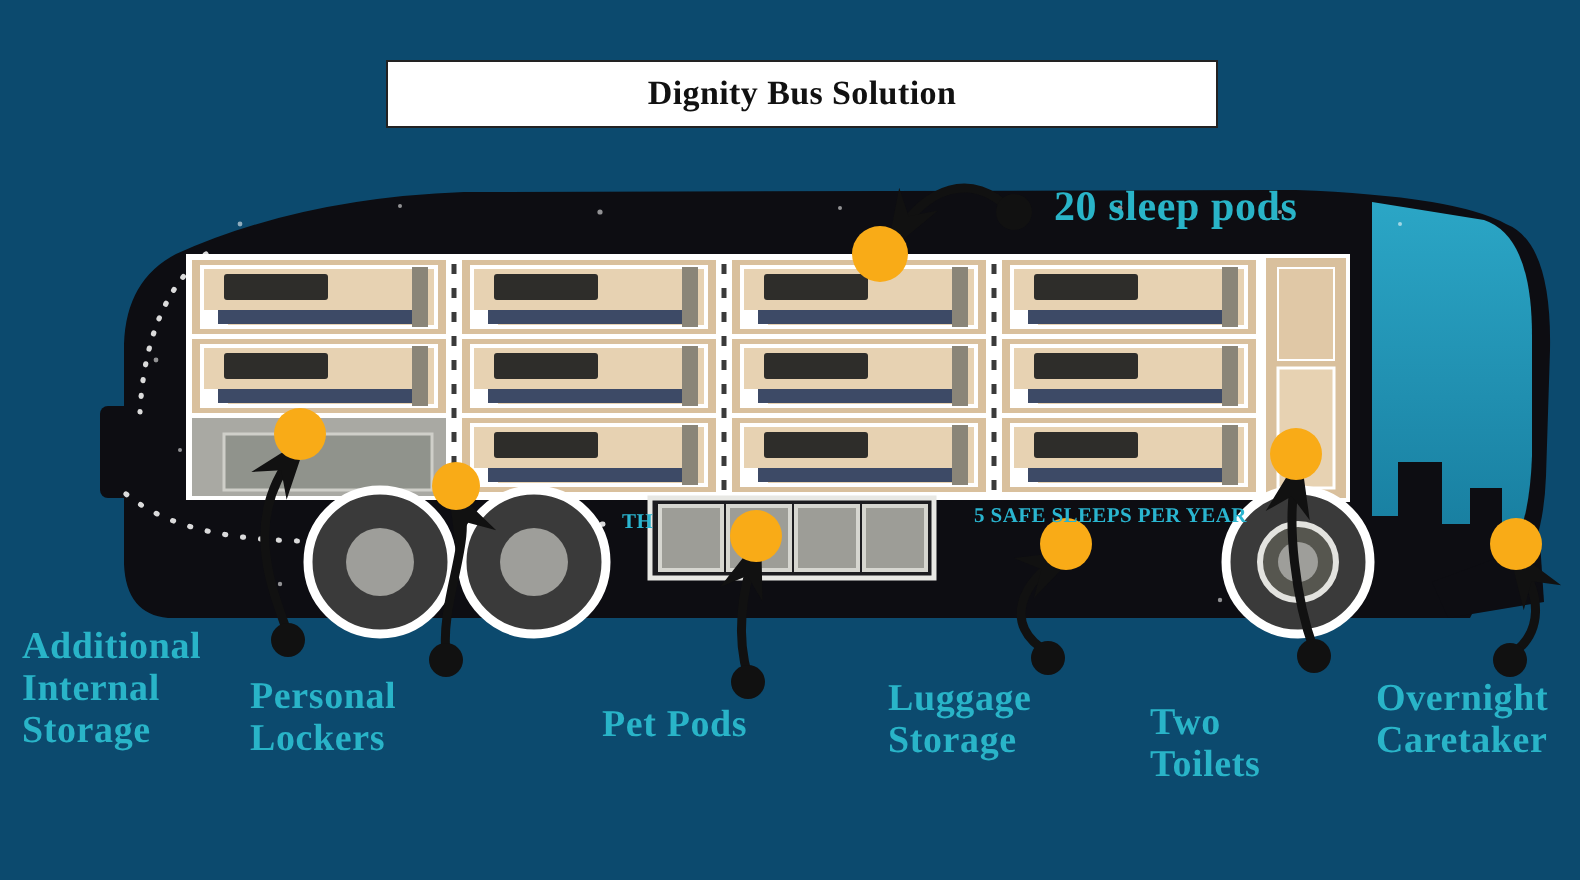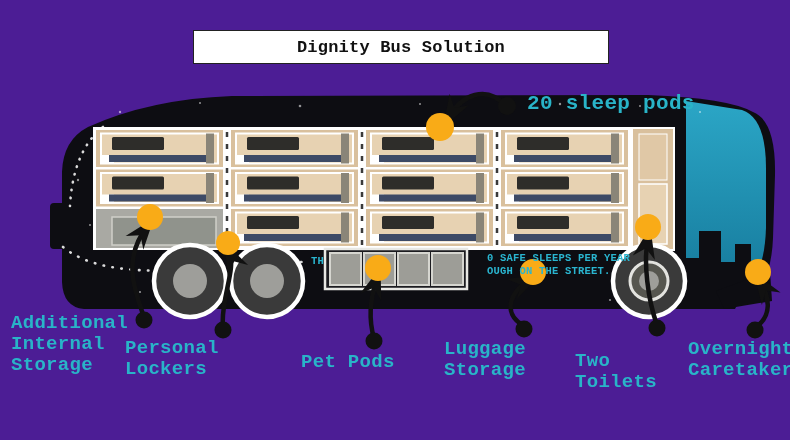--- a/index.html
+++ b/index.html
@@ -1,18 +1,18 @@
 <!DOCTYPE html>
 <html><head>
 <meta charset="utf-8">
 <style>
   html,body{margin:0;padding:0;background:#ffffff;}
   .stage{
-    position:relative;width:790px;height:440px;background:#4c1d95;
-    overflow:hidden;font-family:Liberation Mono, monospace;
+    position:relative;width:790px;height:440px;background:#0c4a6e;
+    overflow:hidden;font-family:Liberation Serif, serif;
   }
   .title-box{
     position:absolute;left:193px;top:30px;width:414px;height:32px;
     border:1.5px solid #222;background:#fff;display:flex;align-items:center;justify-content:center;
   }
   .title-box span{font-size:17px;font-weight:bold;color:#111;letter-spacing:.2px;}
   .bus-svg{position:absolute;left:0;top:0;width:790px;height:440px;}
   .callout{
     position:absolute;color:#29b4c8;font-weight:bold;text-align:left;
     font-size:19px;line-height:21px;white-space:pre-line;letter-spacing:.3px;width:150px;
@@ -161,22 +161,21 @@
       <circle cx="657" cy="328" r="8.5"></circle>
       <circle cx="755" cy="330" r="8.5"></circle>
     </g>
   </svg>
 
   <div class="title-box">
     <span>Dignity Bus Solution</span>
   </div>
 
   <div class="bus-side-text" style="left:295px;top:255px;">TH</div>
-  <div class="bus-side-text" style="left:471px;top:252px;">0 SAFE SLEEPS PER YEAR</div>
-  <div class="bus-side-text" style="left:471px;top:265px;">OUGH ON THE STREET.</div>
+  <div class="bus-side-text" style="left:471px;top:252px;">5 SAFE SLEEPS PER YEAR</div>
 
   <div class="callout single" style="left:527px;top:93px;font-size:21px;">20 sleep pods</div>
   <div class="callout" style="left:11px;top:313px;">Additional
 Internal
 Storage</div>
   <div class="callout" style="left:125px;top:338px;">Personal
 Lockers</div>
   <div class="callout" style="left:301px;top:352px;">Pet Pods</div>
   <div class="callout" style="left:444px;top:339px;">Luggage
 Storage</div>

